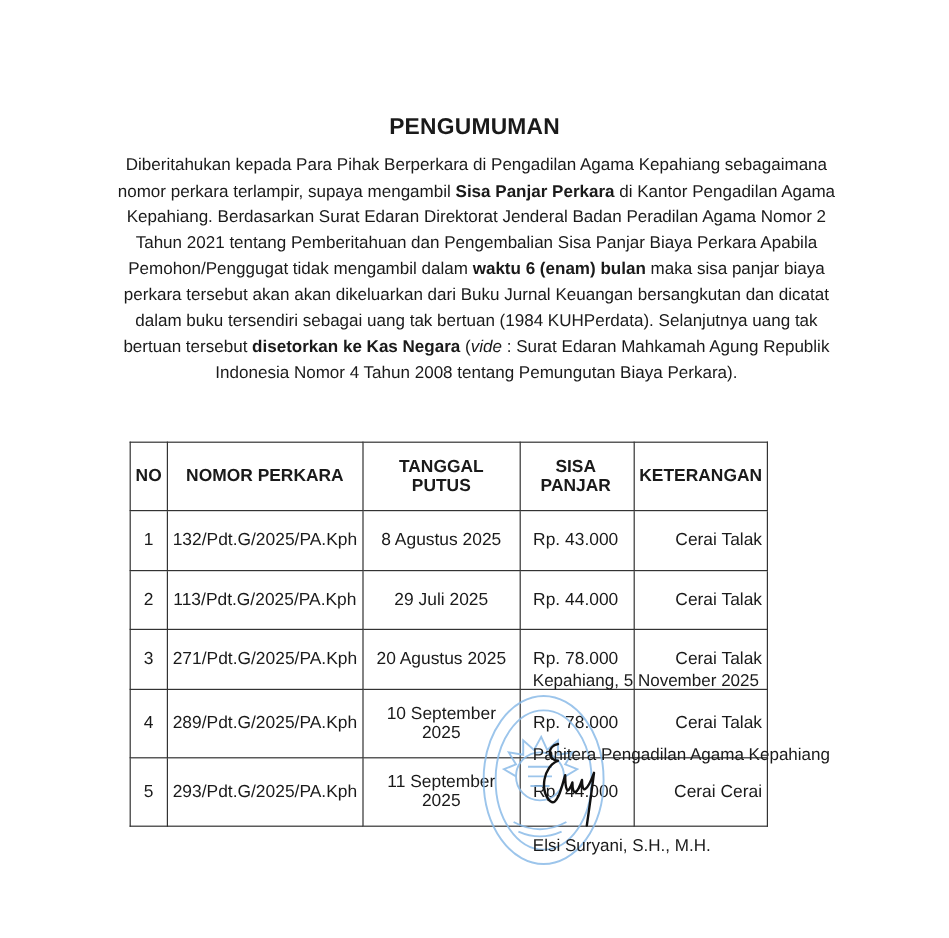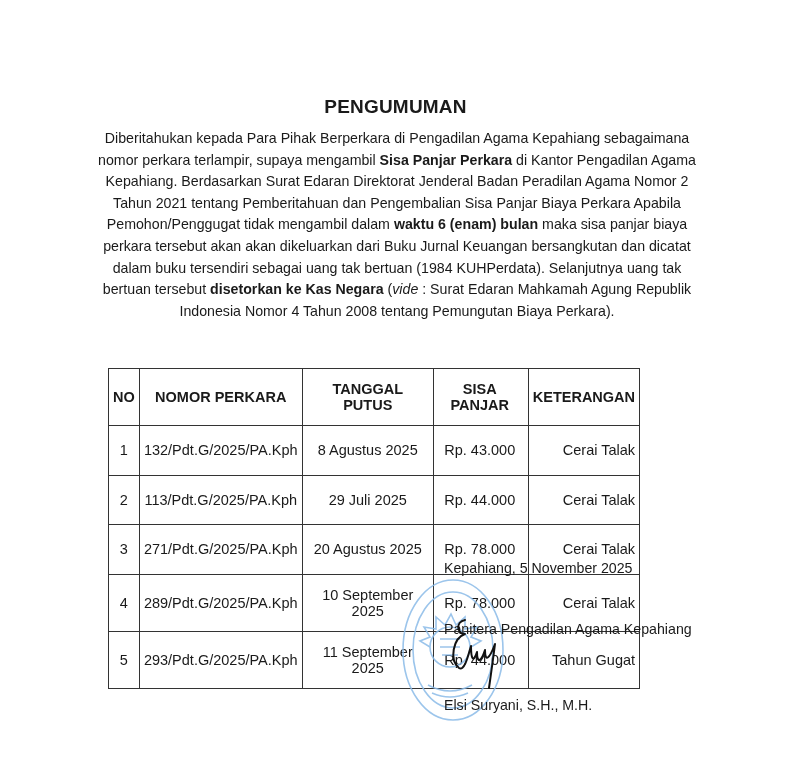--- a/index.html
+++ b/index.html
@@ -71,21 +71,21 @@
       <td class="c-nomor">289/Pdt.G/2025/PA.Kph</td>
       <td class="c-tgl">10 September 2025</td>
       <td class="c-sisa">Rp. 78.000</td>
       <td class="c-ket">Cerai Talak</td>
     </tr>
     <tr>
       <td class="c-no">5</td>
       <td class="c-nomor">293/Pdt.G/2025/PA.Kph</td>
       <td class="c-tgl">11 September 2025</td>
       <td class="c-sisa">Rp. 44.000</td>
-      <td class="c-ket">Tahun Gugat</td>
+      <td class="c-ket">Cerai Cerai</td>
     </tr>
   </tbody>
 </table>
 
 <svg class="stamp" viewBox="0 0 110 150">
   <g fill="none" stroke="#8bbbe8" stroke-width="1.6" opacity="0.85">
     <ellipse cx="55" cy="75" rx="50" ry="70"></ellipse>
     <ellipse cx="55" cy="75" rx="40" ry="58"></ellipse>
     <circle cx="52" cy="72" r="20"></circle>
     <path d="M32 72 l-10 -6 l10 -4 l-6 -10 l12 2 l0 -12 l9 8 l6 -11 l5 11 l9 -8 l0 12 l12 -2 l-6 10 l10 4 l-10 6"></path>

